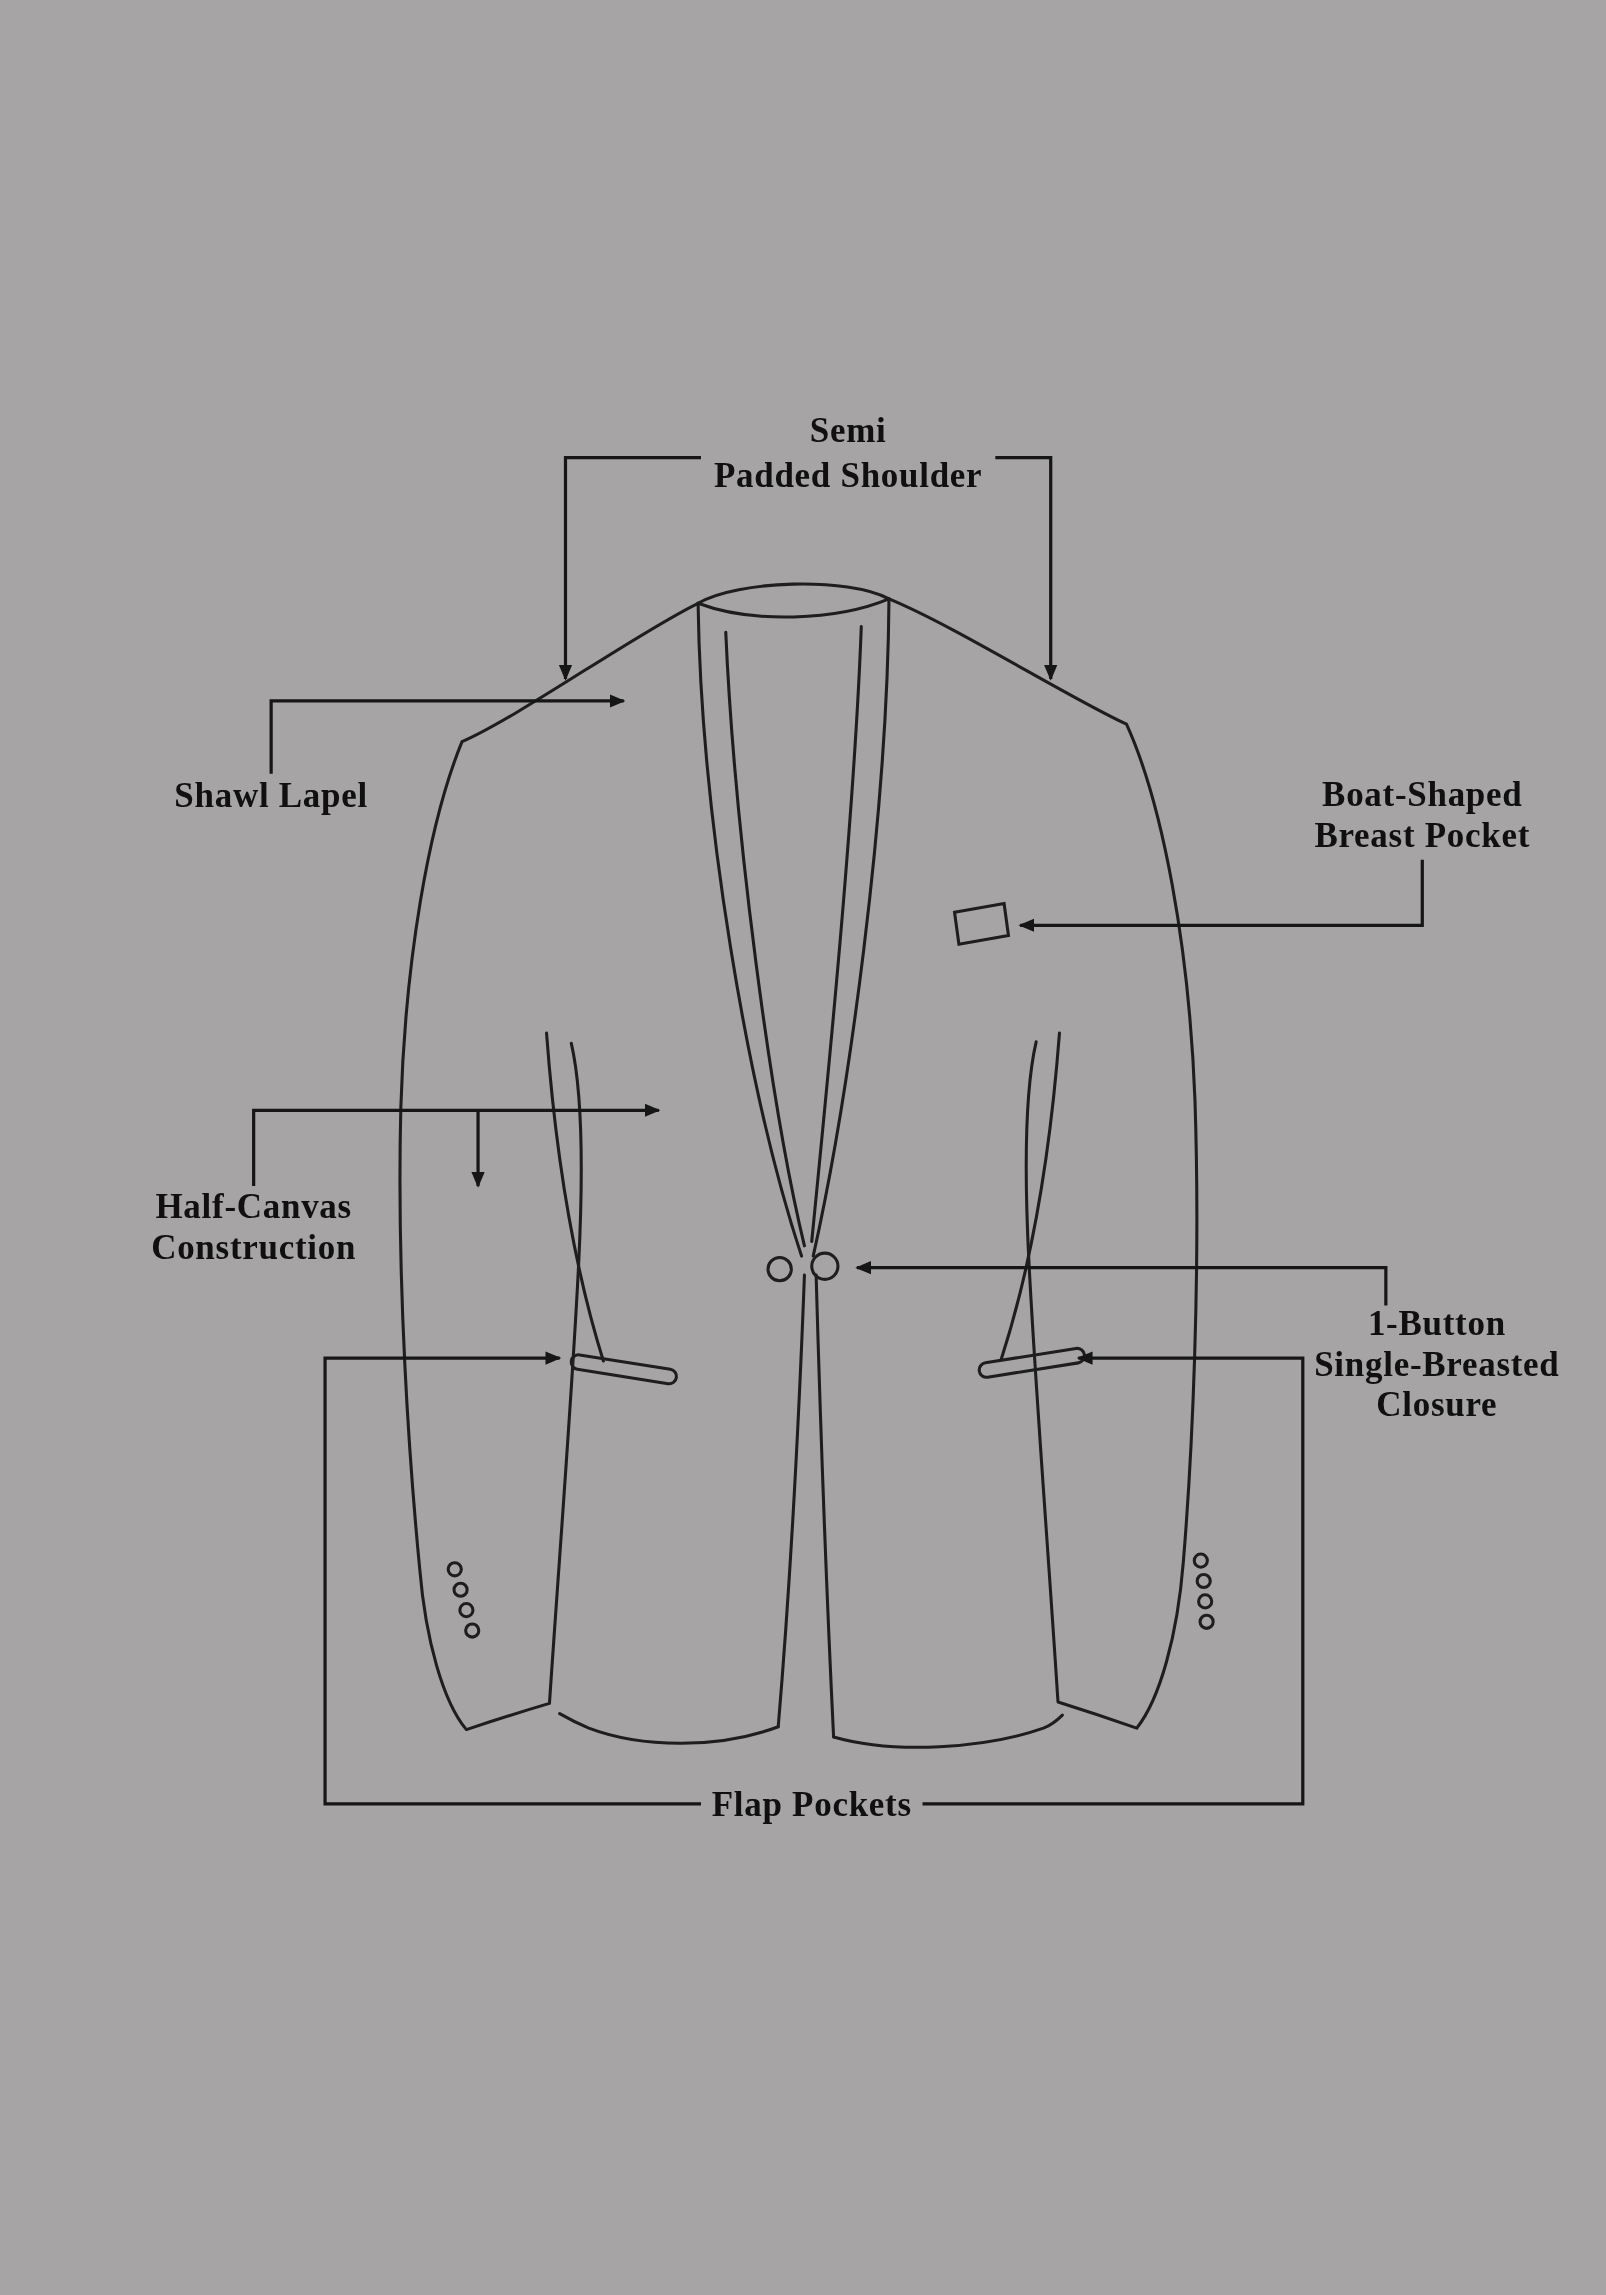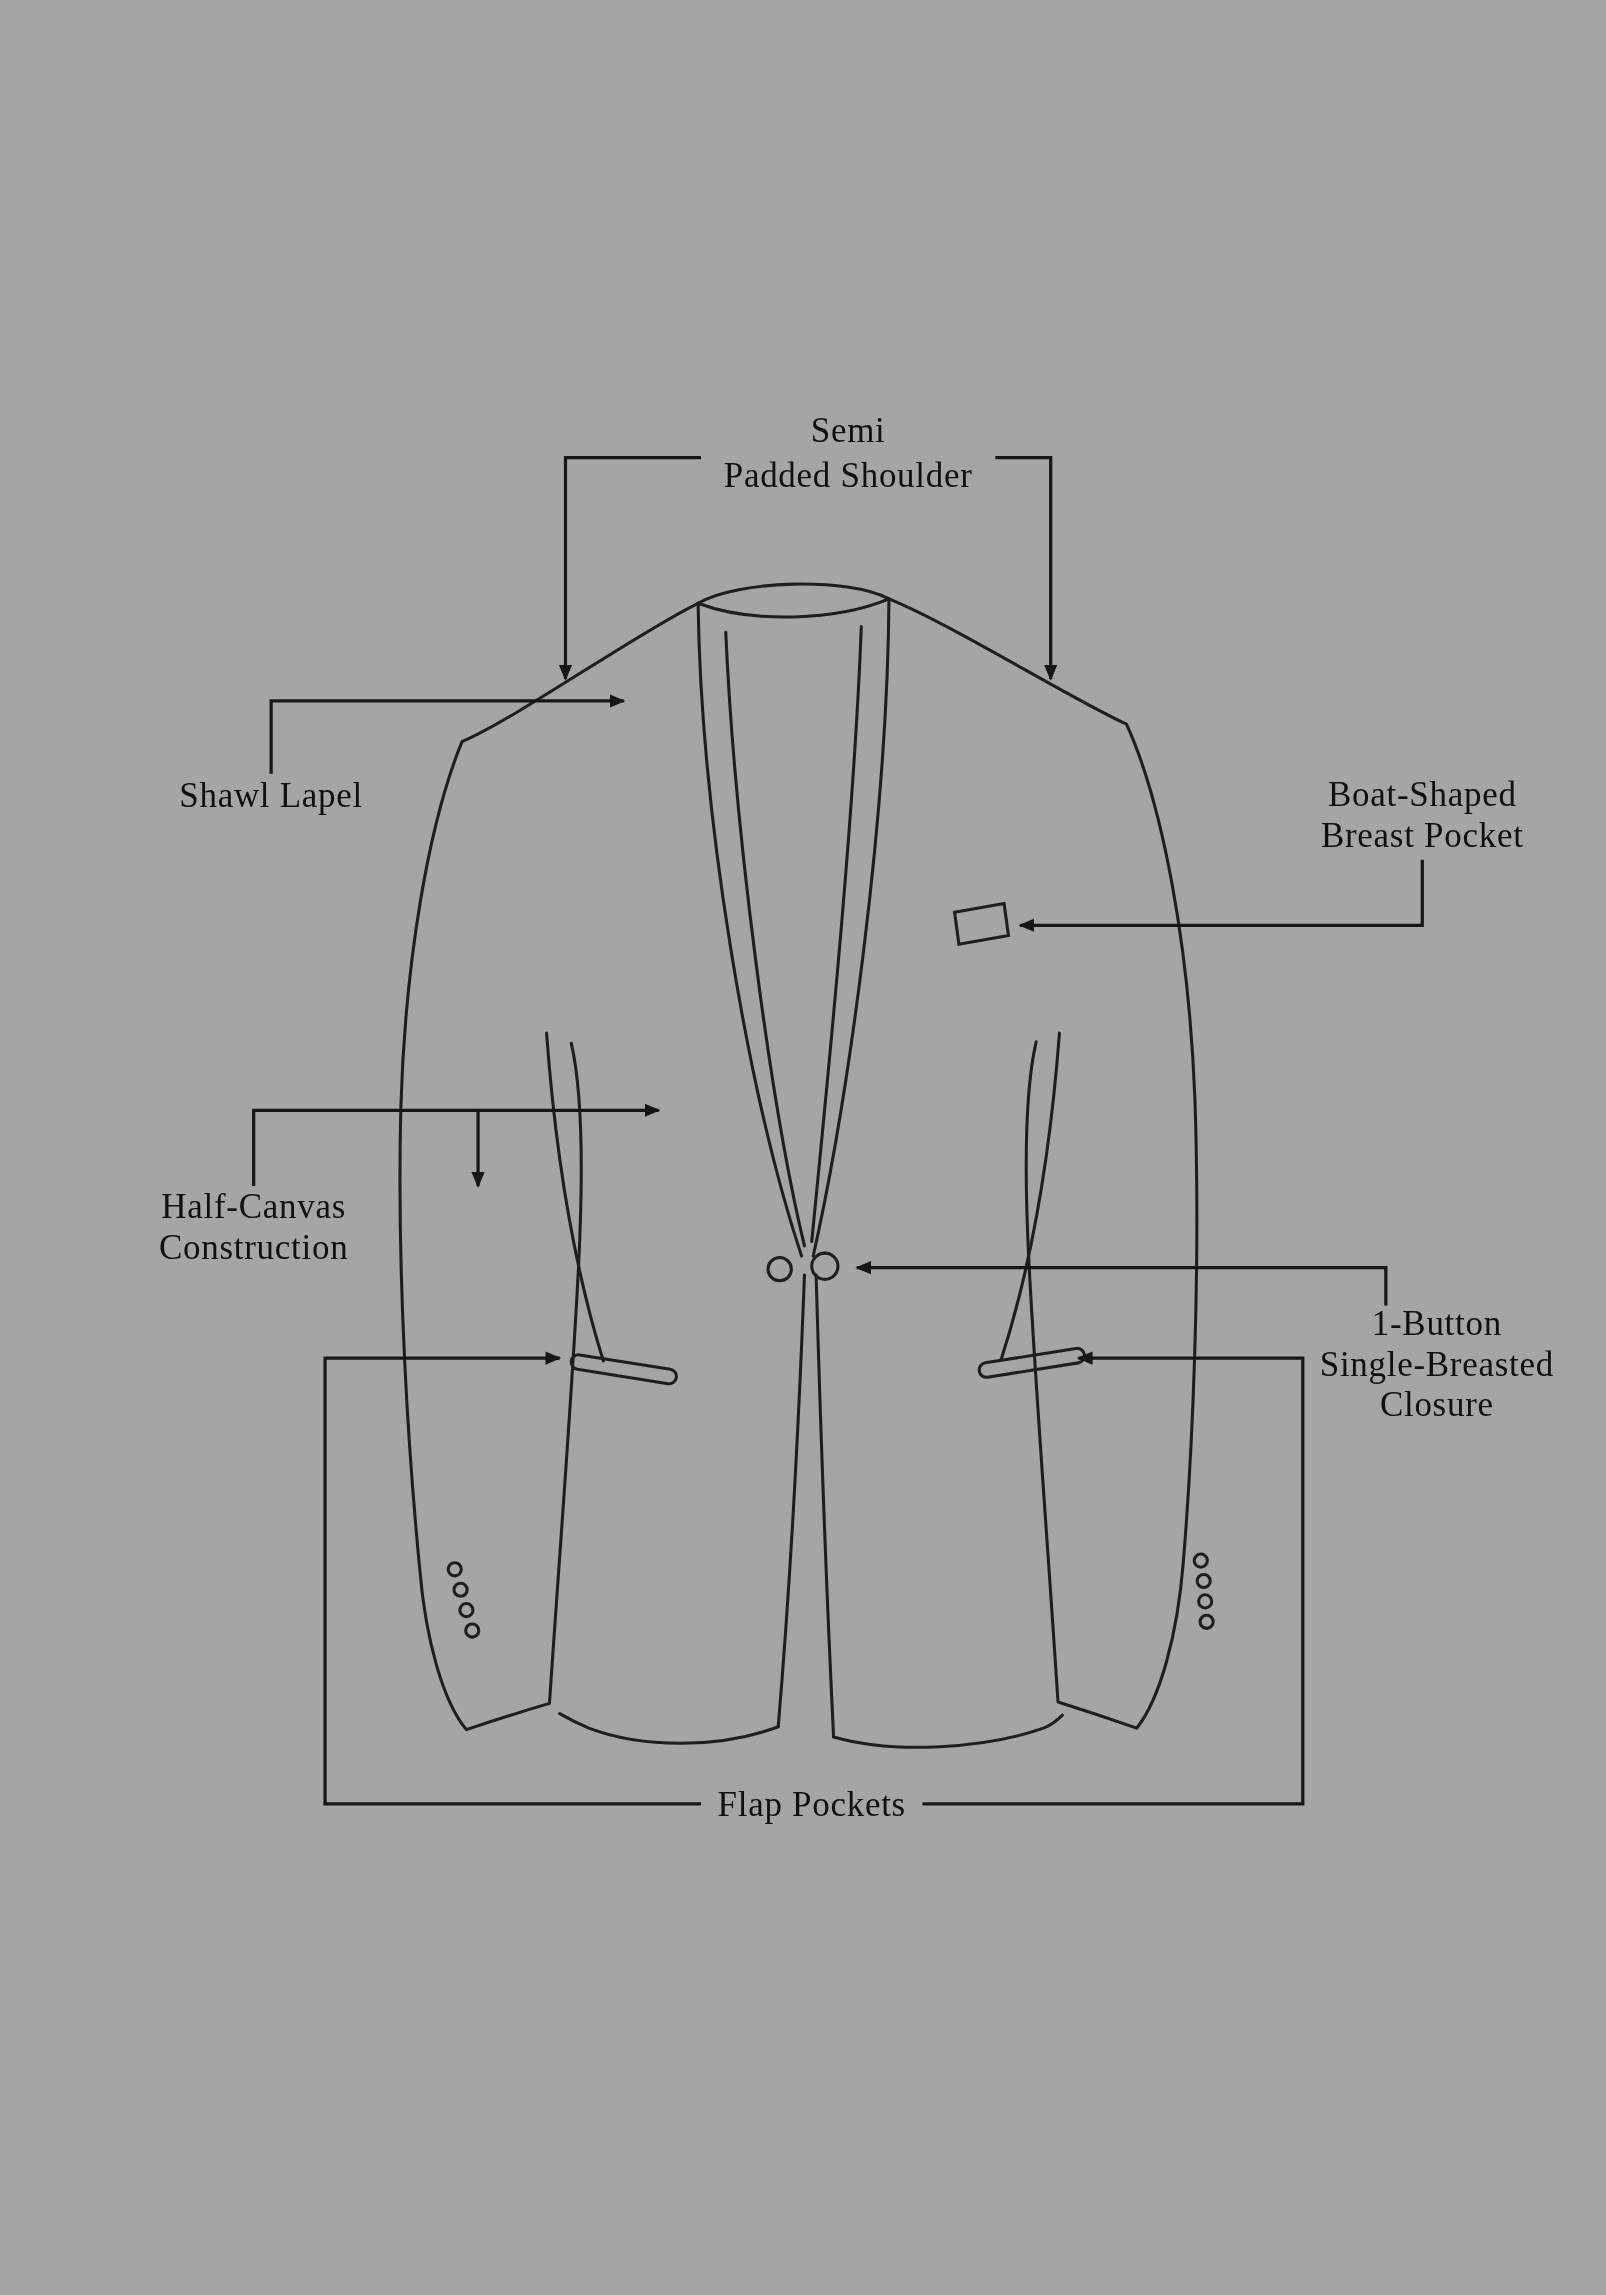--- a/index.html
+++ b/index.html
@@ -6,20 +6,21 @@
     margin: 0;
     padding: 0;
     background: #a6a4a5;
     width: 100%;
     height: 100%;
   }
   .stage {
     width: 100vw;
     height: 100vh;
     display: block;
+    font-weight: bold;
   }
   svg { display: block; width: 100%; height: 100%; }
 
   .outline {
     fill: none;
     stroke: #1e1e1e;
     stroke-width: 2.1;
     stroke-linecap: round;
     stroke-linejoin: round;
   }

